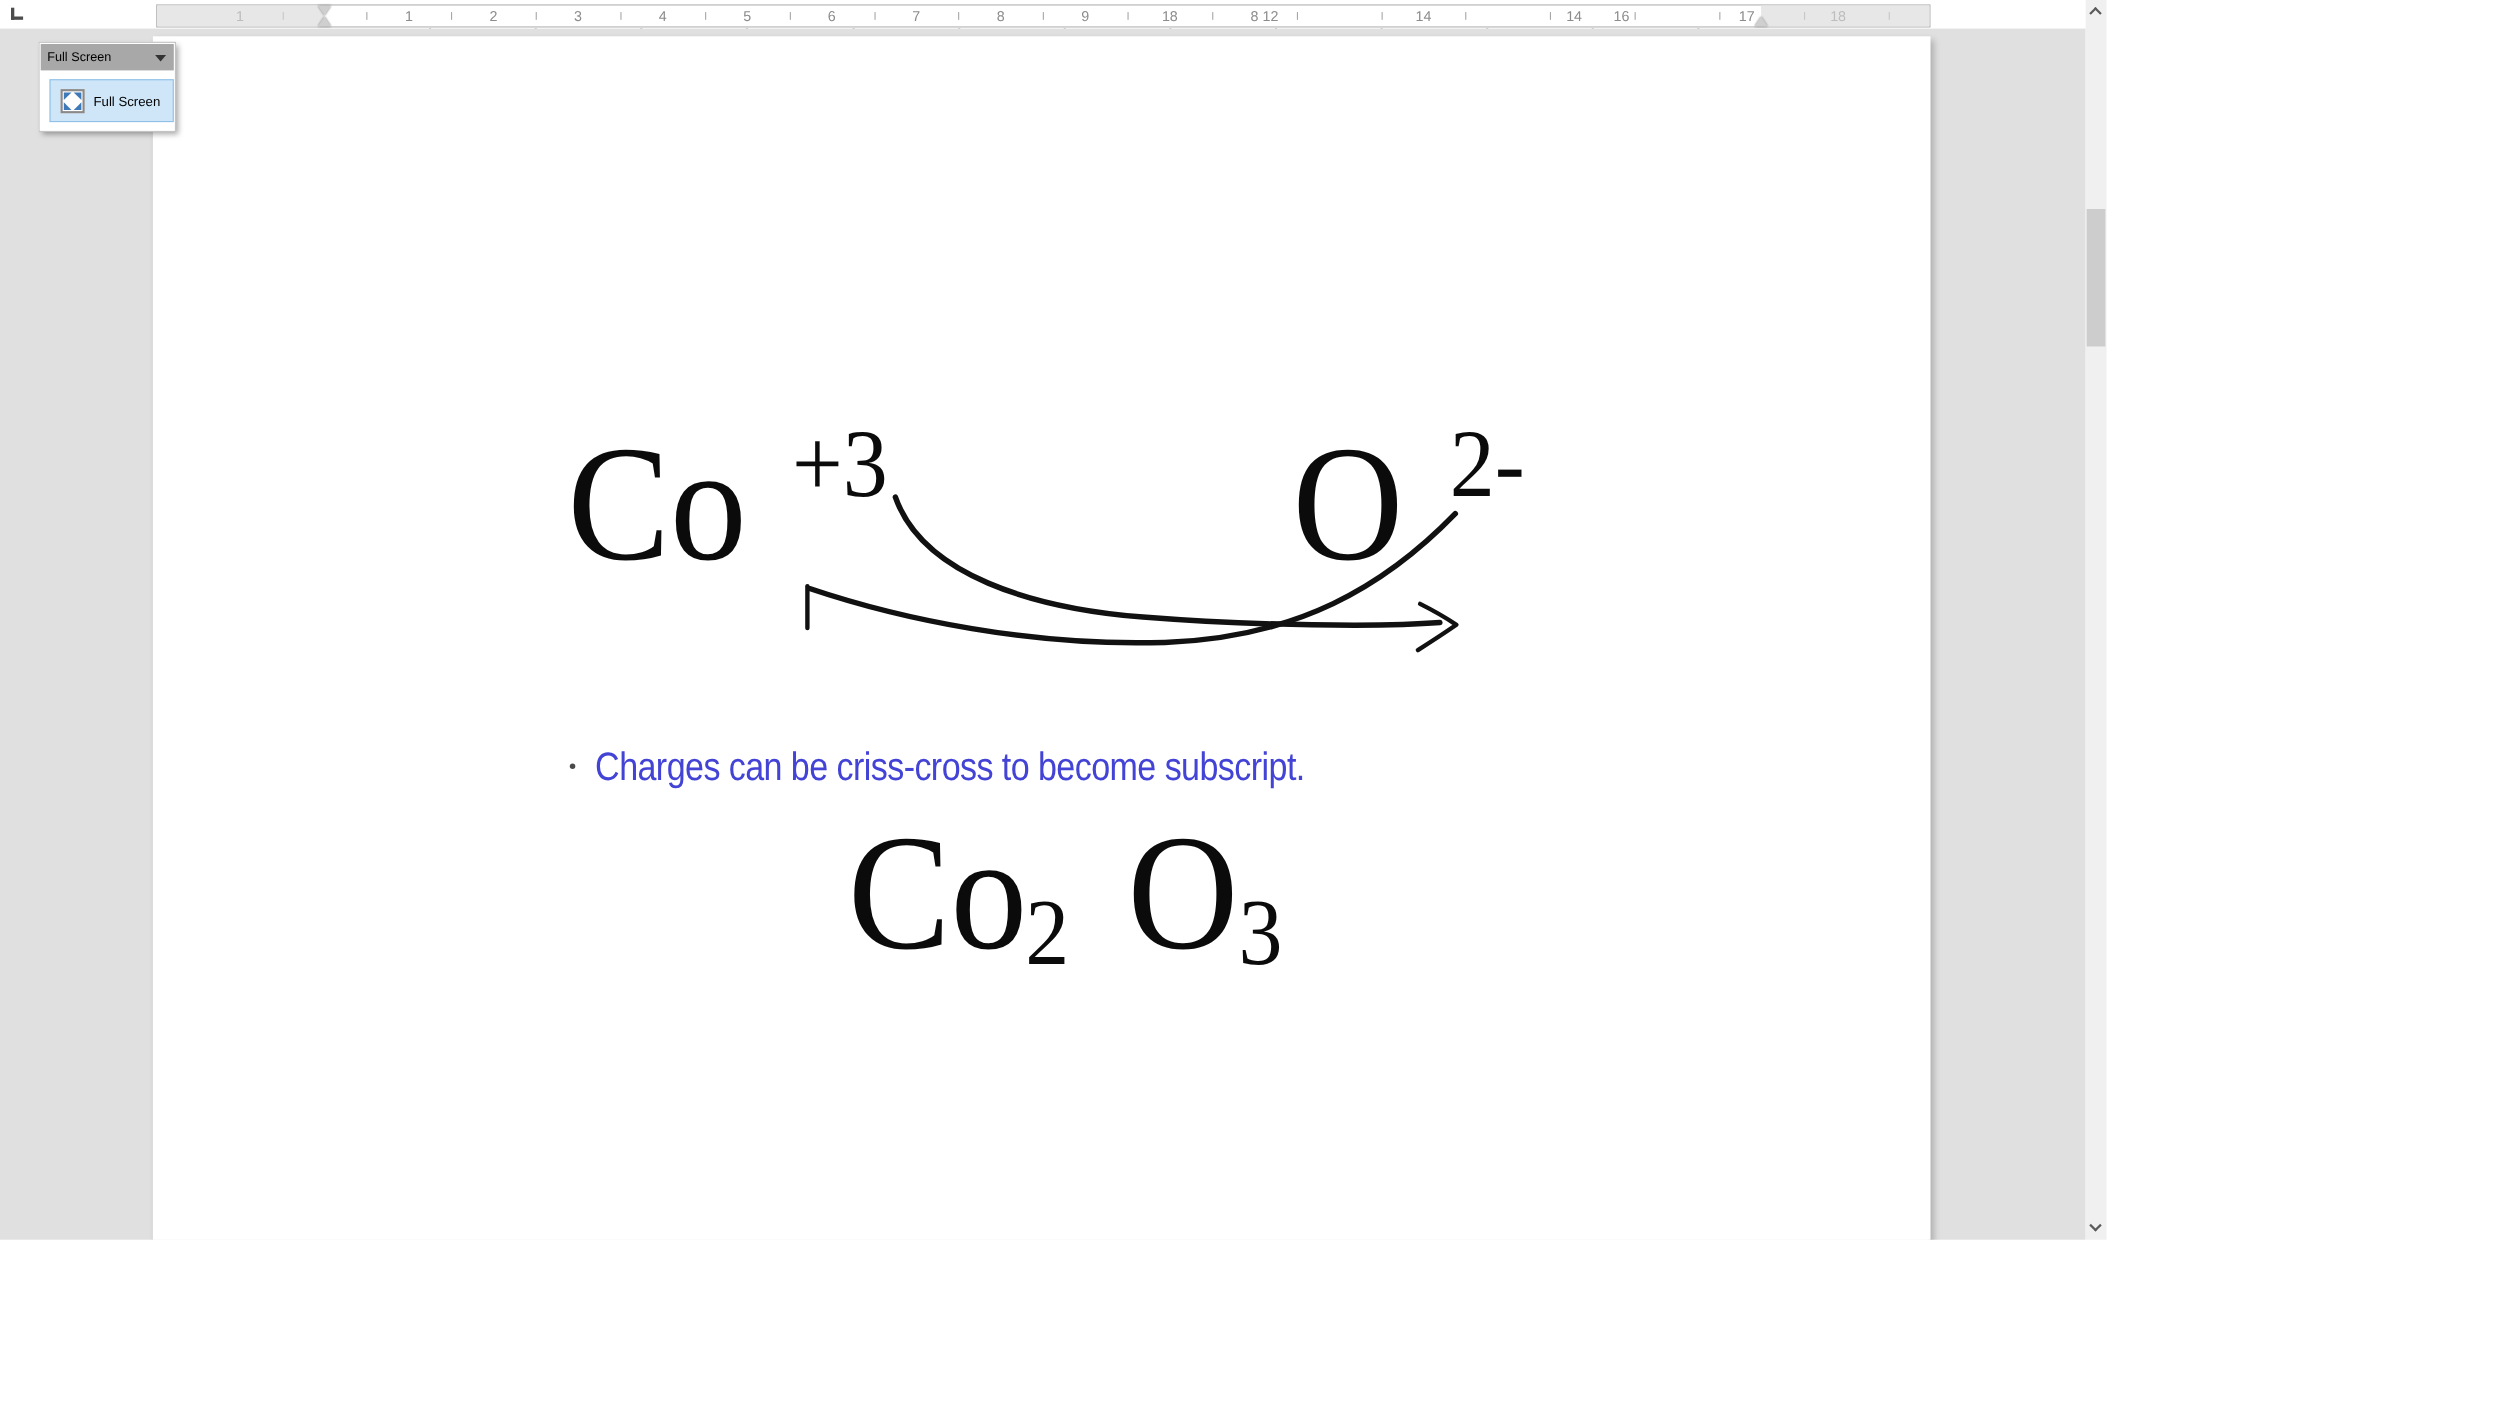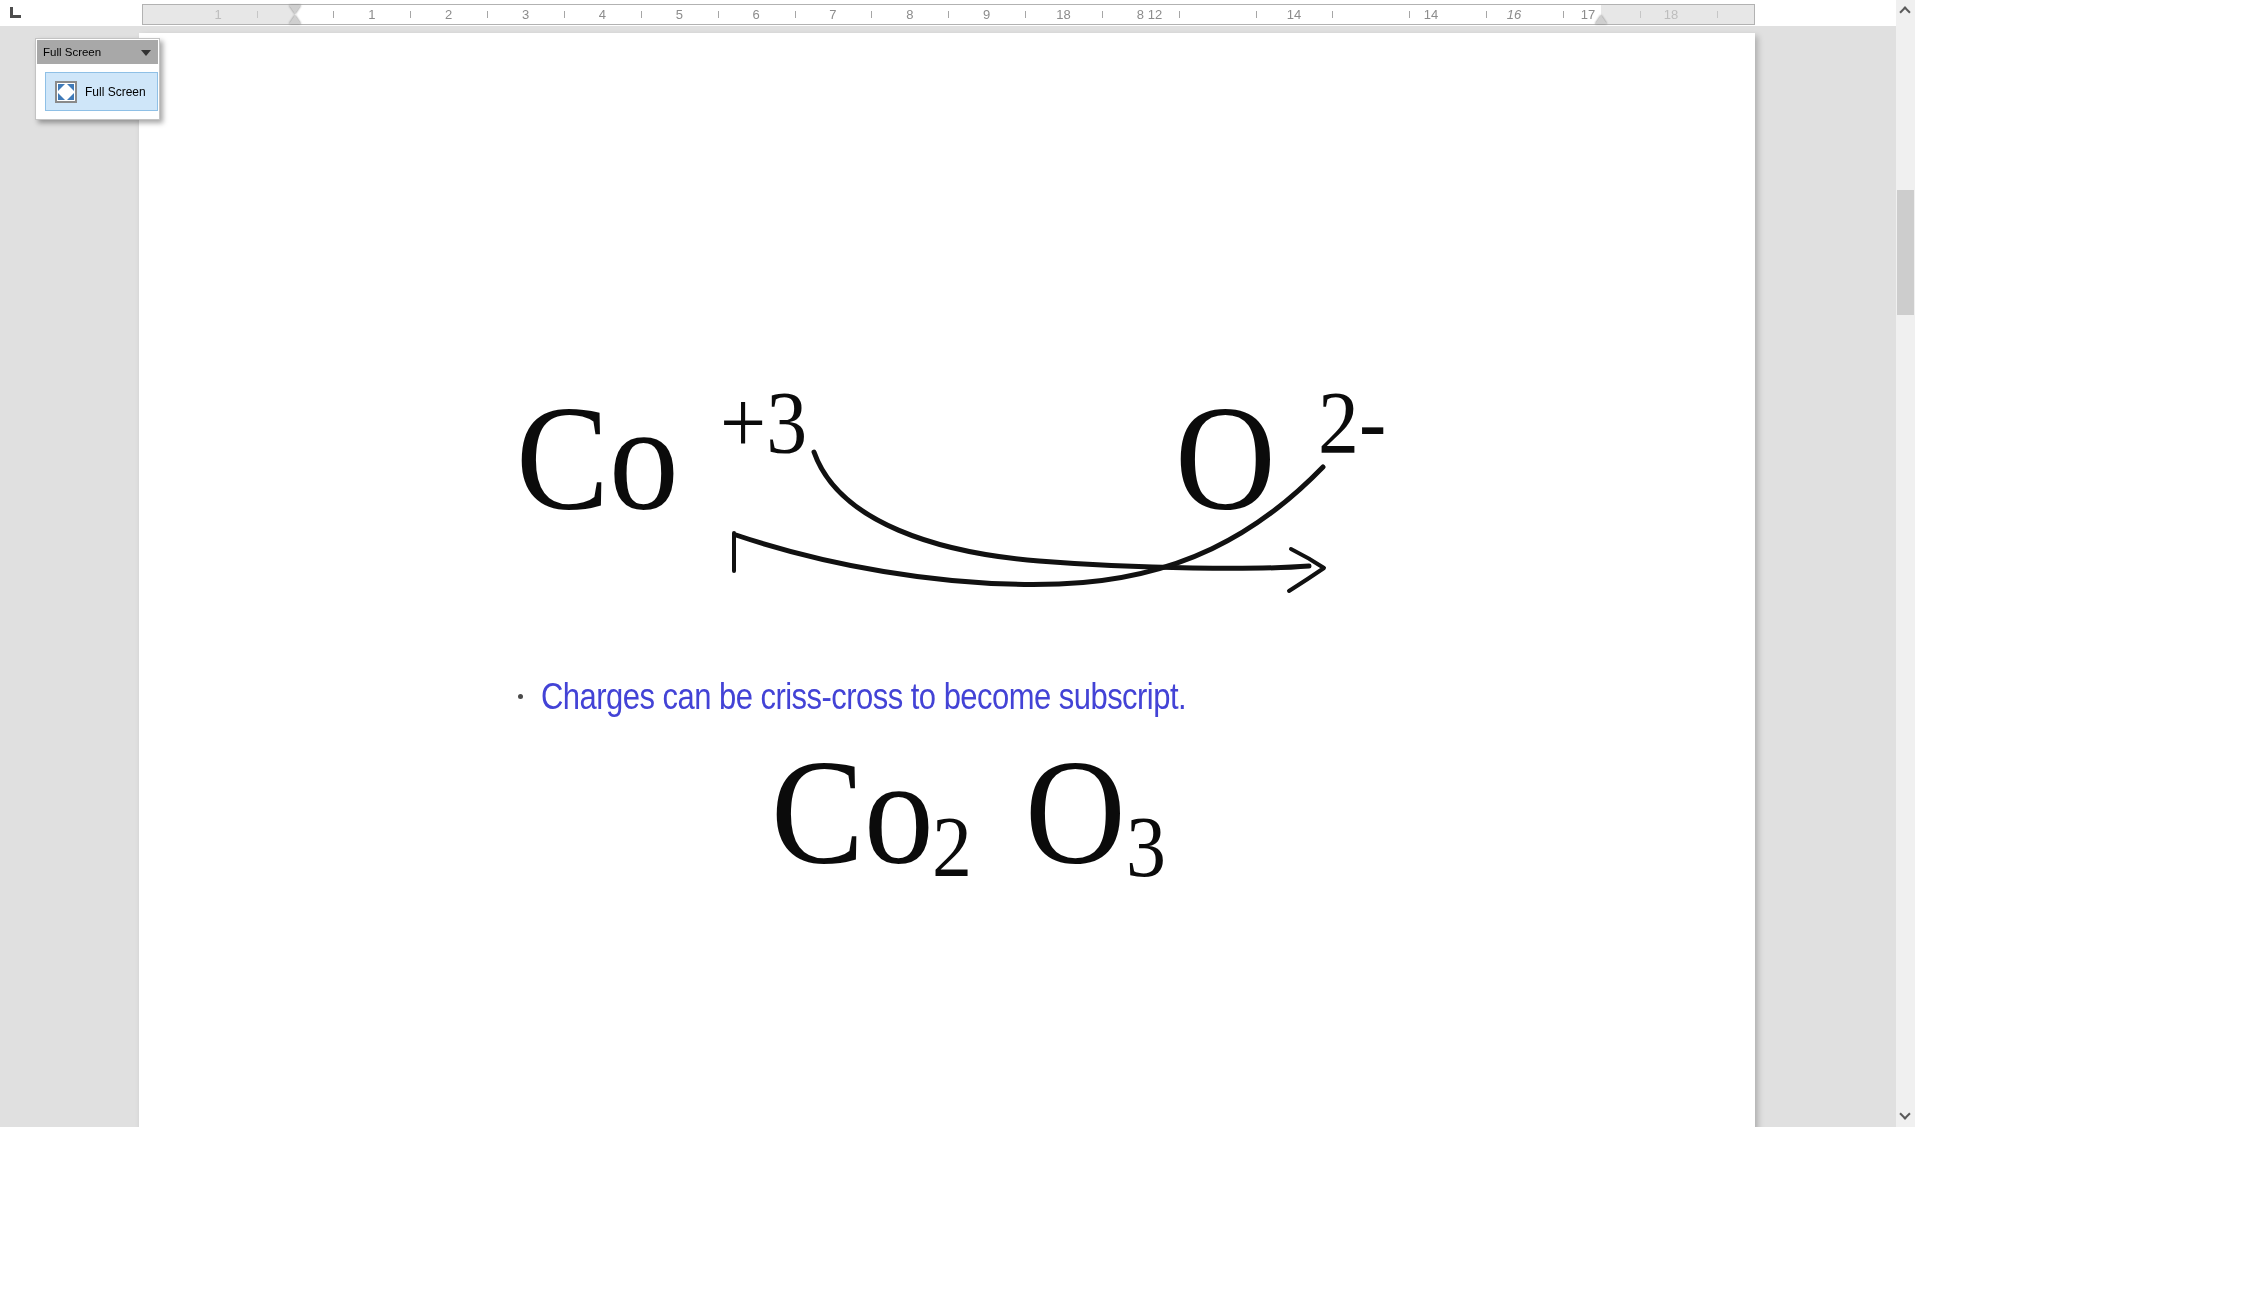--- a/index.html
+++ b/index.html
@@ -111,21 +111,21 @@
           <span class="num" style="left: 613.1px;">6</span>
           <span class="num" style="left: 689.95px;">7</span>
           <span class="num" style="left: 766.8px;">8</span>
           <span class="num" style="left: 843.65px;">9</span>
           <span class="num" style="left: 920.5px;">18</span>
           <span class="num" style="left: 997.35px;">8</span>
           <span class="num" style="left: 1012px;">12</span>
           <span class="num" style="left: 1151.05px;">14</span>
           <span class="num" style="left: 1288px;">14</span>
           <span class="num" style="left: 1367px; margin-top: 27px;">15</span>
-          <span class="num" style="left: 1371px; font-style: italic;">16</span>
+          <span class="num" style="left: 1331px;">16</span>
           <span class="num" style="left: 1445px;">17</span>
           <span class="num faded" style="left: 1528px;">18</span>
           <span class="num faded" style="left: 75.15px;">1</span>
           <span class="tick faded" style="left: 113.575px;"></span>
           <span class="tick" style="left: 190.425px;"></span>
           <span class="tick" style="left: 267.275px;"></span>
           <span class="tick" style="left: 344.125px;"></span>
           <span class="tick" style="left: 420.975px;"></span>
           <span class="tick" style="left: 497.825px;"></span>
           <span class="tick" style="left: 574.675px;"></span>

